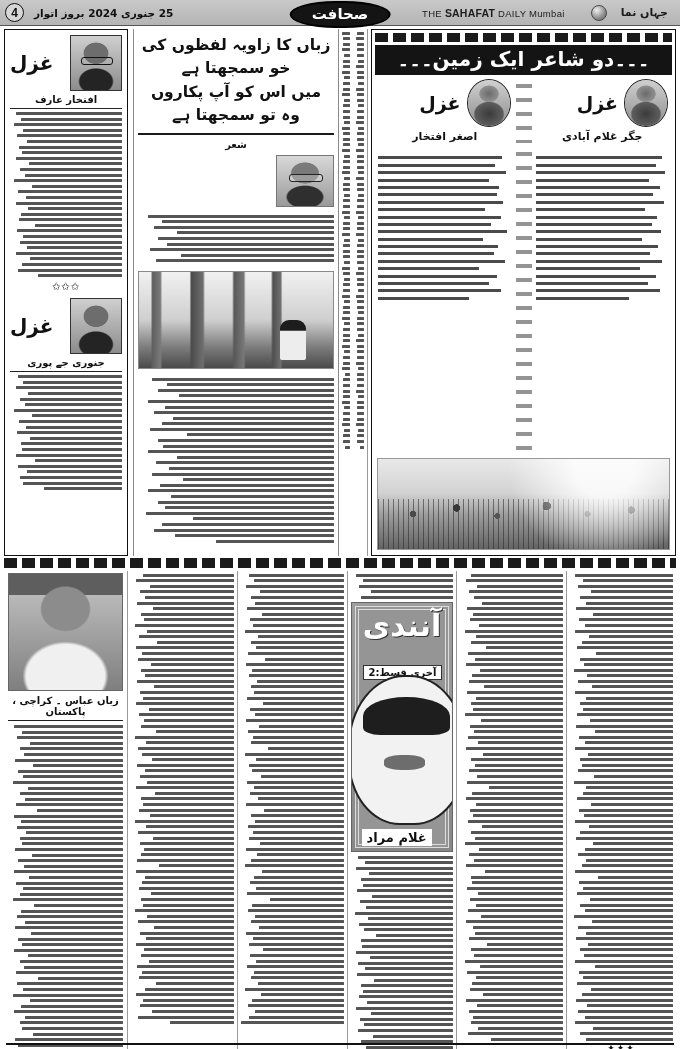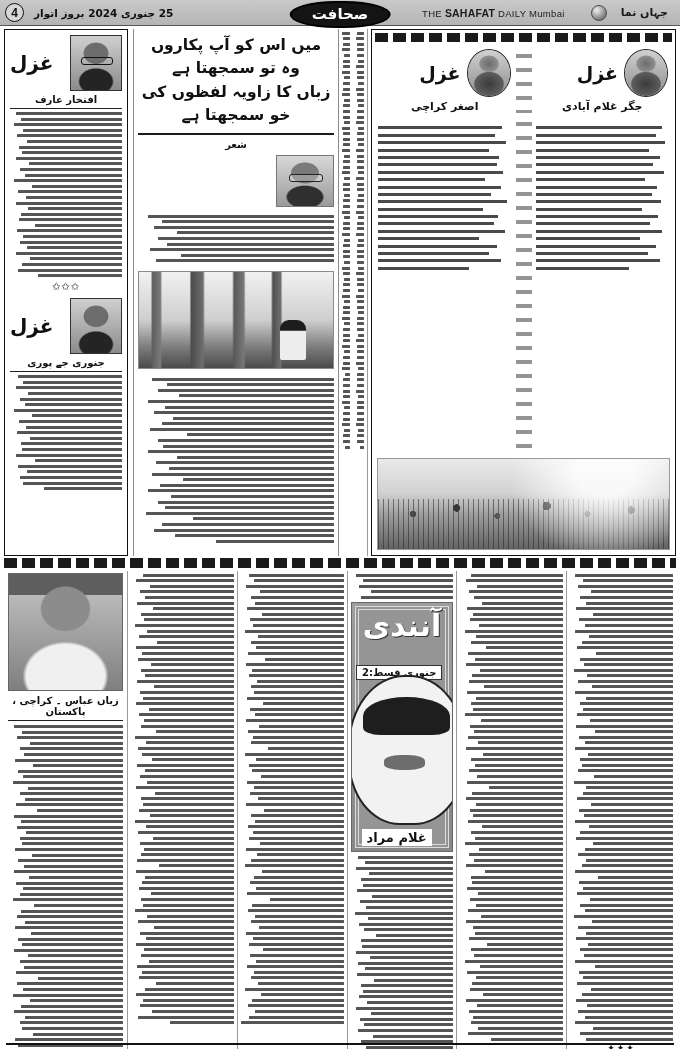--- a/index.html
+++ b/index.html
@@ -304,38 +304,39 @@
     <div class="mh-right">
       <span class="mh-date">25 جنوری 2024 بروز اتوار</span>
       <span class="mh-pageno">4</span>
     </div>
   </div>
 
   <div class="top-section">
 
     <div class="feature-2poets">
       <div class="dash-strip"></div>
+      <div class="feature-title-bar">۔۔۔دو شاعر ایک زمین۔۔۔</div>
 
       <div class="poets-row">
         <div class="poet-col">
           <div class="poet-head">
             <span class="portrait"></span>
             <span class="ghazal-word">غزل</span>
           </div>
           <div class="poet-name">جگر غلام آبادی</div>
         </div>
 
         <div class="divider-dots"></div>
 
         <div class="poet-col">
           <div class="poet-head">
             <span class="portrait"></span>
             <span class="ghazal-word">غزل</span>
           </div>
-          <div class="poet-name">اصغر کراچی</div>
+          <div class="poet-name">اصغر افتخار</div>
         </div>
       </div>
 
       <div class="poets-row" style="flex:1">
         <div class="poet-col poem-body">
           <div class="poem-line w95" style="width:95%"></div>
             <div class="poem-line" style="width:90%"></div>
           <div class="poem-line" style="width:97%"></div>
             <div class="poem-line" style="width:85%"></div>
           <div class="poem-line" style="width:93%"></div>
@@ -536,22 +537,22 @@
           <div class="uline w95"></div>
           <div class="uline w81" style="width:81%"></div>
         <div class="uline w91" style="width:91%"></div>
           <div class="uline w86" style="width:86%"></div>
           <div class="uline w55"></div>
       </div>
     </div>
 
     <div class="center-col">
       <div class="couplet-box">
+        <div class="couplet-line">زباں کا زاویہ لفظوں کی خو سمجھتا ہے</div>
         <div class="couplet-line">میں اس کو آپ پکاروں وہ تو سمجھتا ہے</div>
-        <div class="couplet-line">زباں کا زاویہ لفظوں کی خو سمجھتا ہے</div>
       </div>
       <div class="shair-label">شعر</div>
       <div class="author-row">
         <span class="author-photo"></span>
         <span class="utext" style="flex:1">
           <span class="uline thin w95"></span><span class="uline thin w88" style="width:88%"></span>
           <span class="uline thin w92" style="width:92%"></span><span class="uline thin w80"></span>
           <span class="uline thin w90"></span><span class="uline thin w85"></span>
           <span class="uline thin w94" style="width:94%"></span><span class="uline thin w75"></span>
         </span>
@@ -868,21 +869,21 @@
         <div class="utext">
           <div class="uline w95"></div>
             <div class="uline w88" style="width:88%"></div>
             <div class="uline w92" style="width:92%"></div>
           <div class="uline w80"></div>
             <div class="uline w90"></div>
         </div>
         <div class="story-illo">
           <div class="illo-frame"></div>
           <div class="illo-title">آنندی</div>
-          <div class="illo-part">جنوری قسط:2</div>
+          <div class="illo-part">آخری قسط:2</div>
           <div class="illo-face"></div>
           <div class="illo-author">غلام مراد</div>
         </div>
         <div class="utext">
           <div class="uline w93" style="width:93%"></div>
             <div class="uline w86" style="width:86%"></div>
             <div class="uline w95"></div>
           <div class="uline w82" style="width:82%"></div>
             <div class="uline w90"></div>
             <div class="uline w88" style="width:88%"></div>

